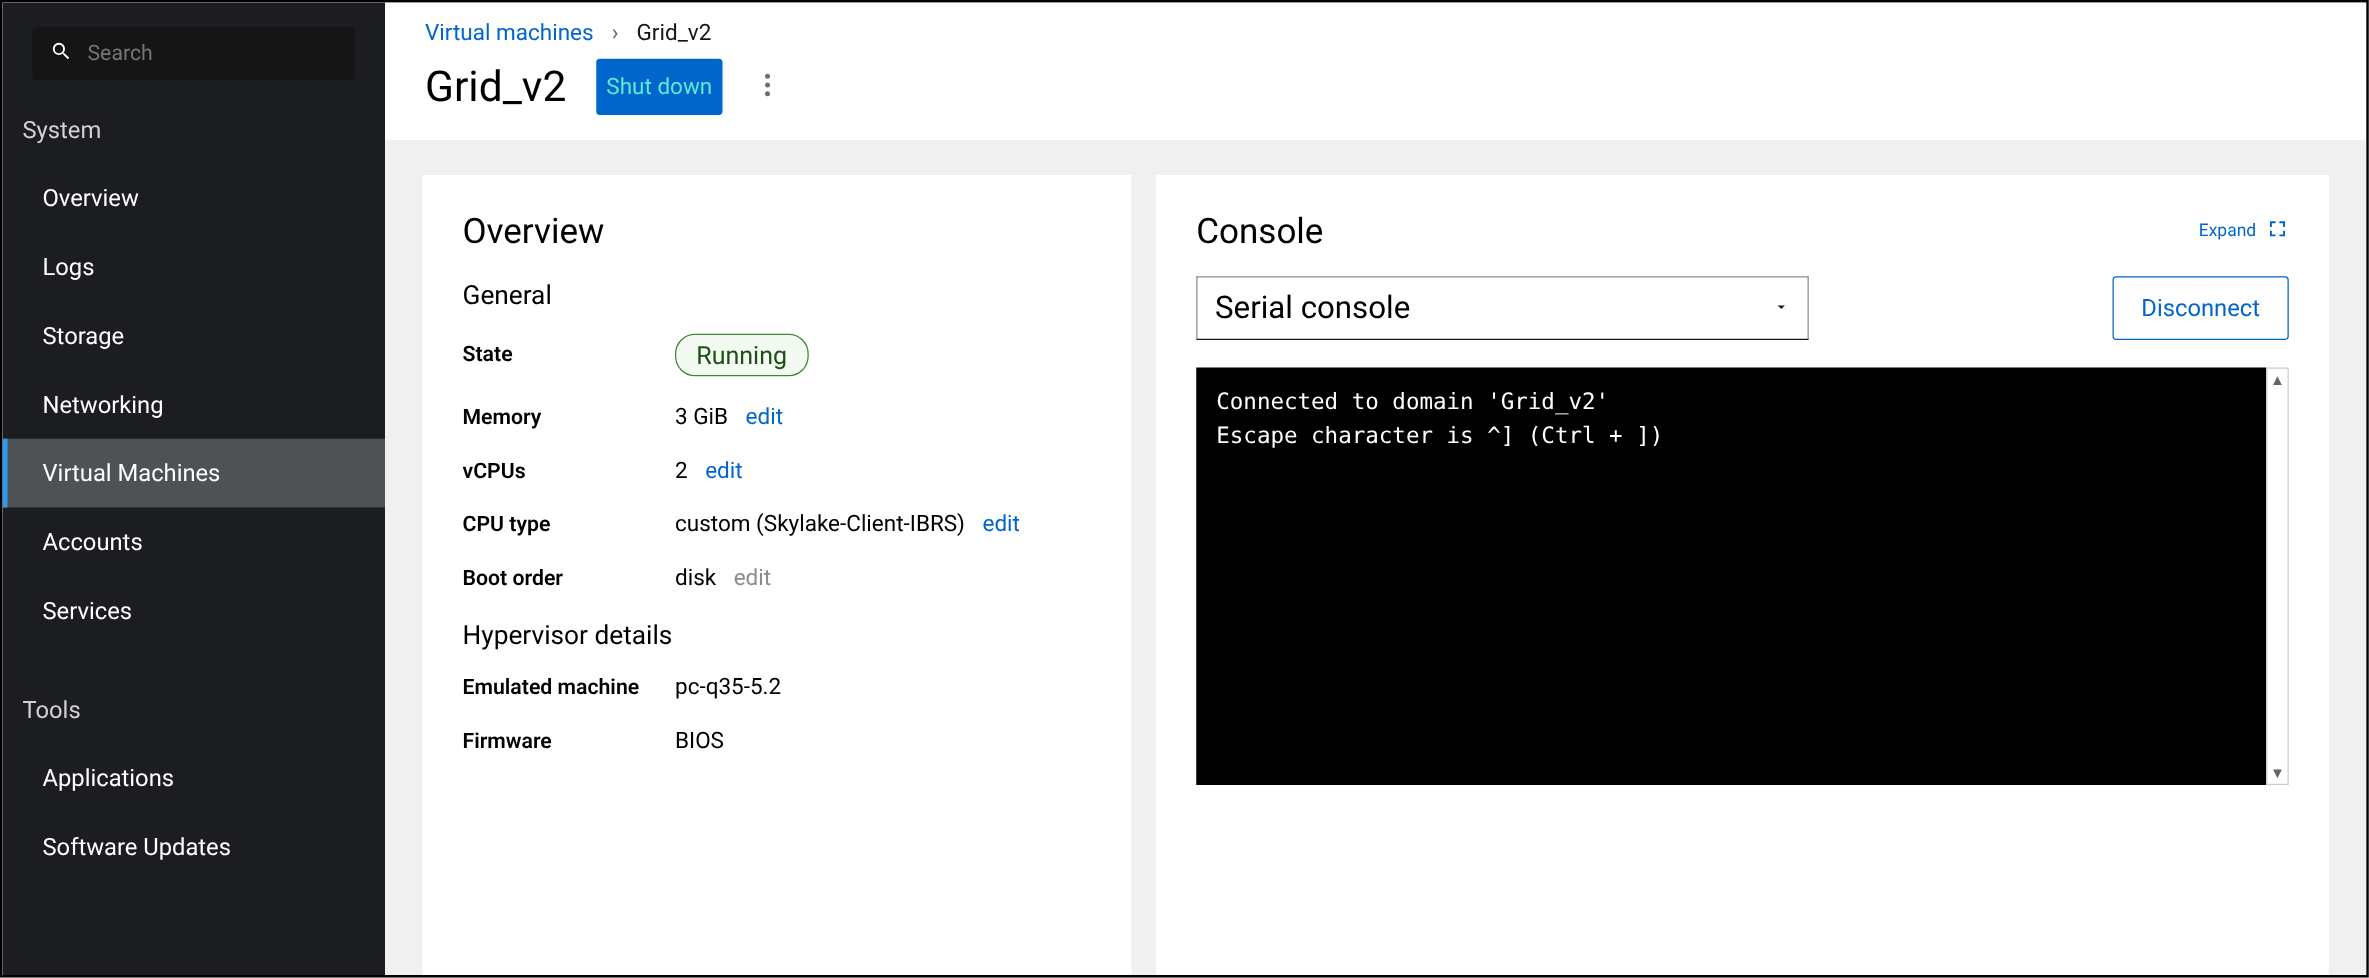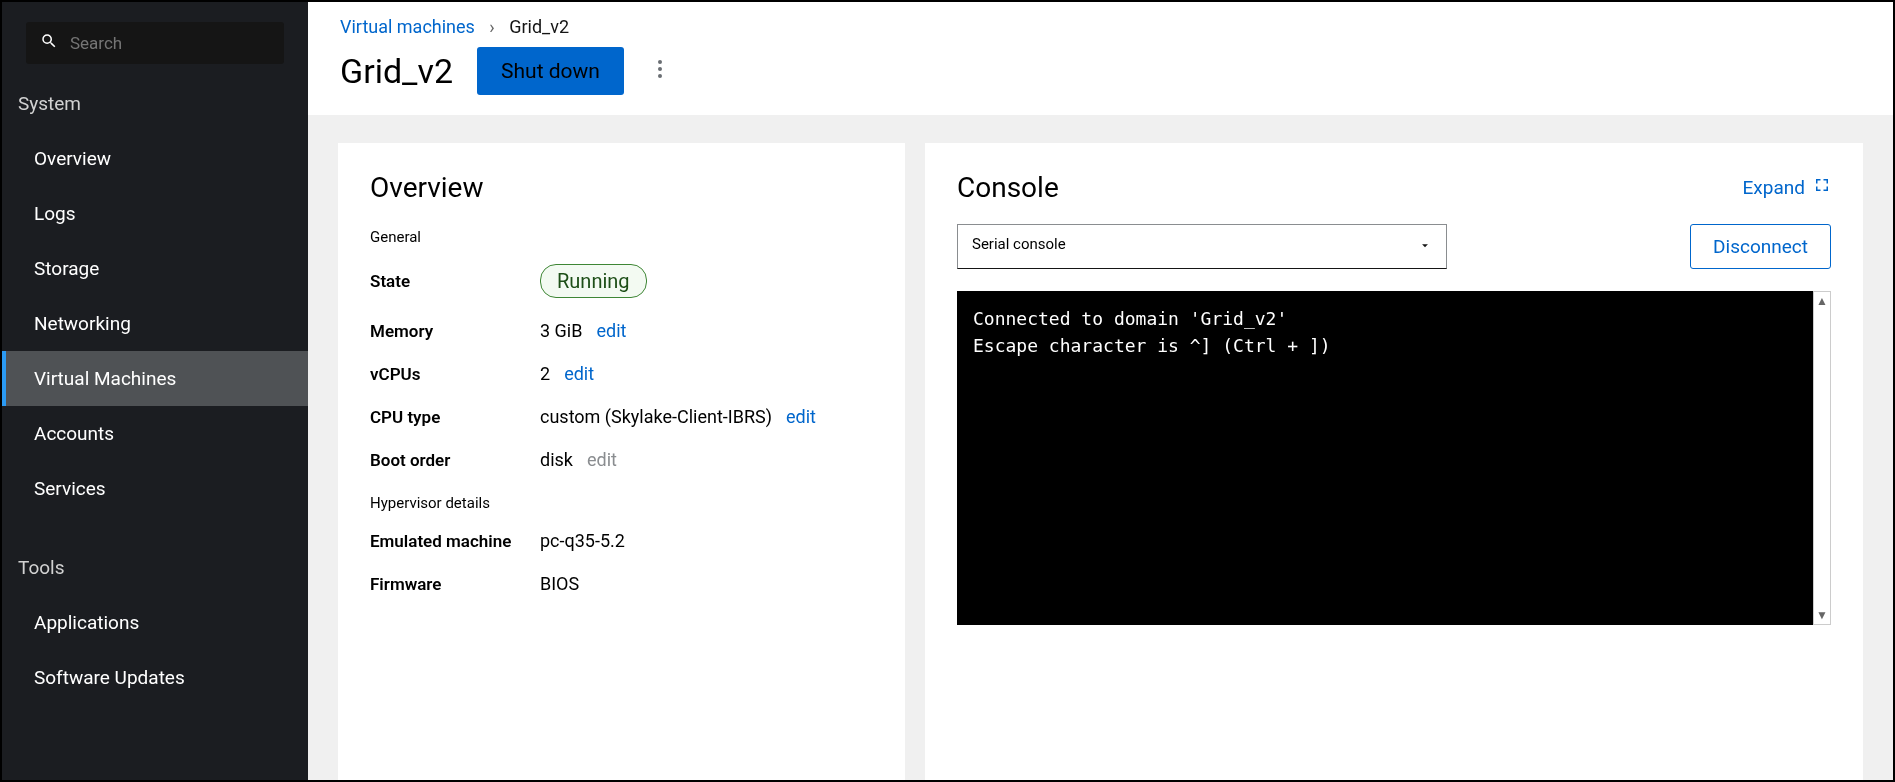--- a/index.html
+++ b/index.html
@@ -17,50 +17,50 @@
   
   
   .main { flex: 1; display: flex; flex-direction: column; background: #fff; }
   .breadcrumbs { padding: 14px 32px 6px; font-size: 18px; }
   .breadcrumbs a { color: #06c; text-decoration: none; }
   .breadcrumbs .sep { color: #666; margin: 0 10px; }
   .breadcrumbs .current { color: #151515; }
   
   .title-row { display: flex; align-items: center; padding: 4px 32px 20px; gap: 24px; }
   .page-title { font-size: 34px; font-weight: 400; }
-  .btn-primary { background: #06c; color: #000000; border: none; padding: 12px 24px; font-size: 21px; border-radius: 3px; cursor: pointer; }
+  .btn-primary { background: #06c; color: #5eead4; border: none; padding: 12px 8px; font-size: 18px; border-radius: 3px; cursor: pointer; }
   .kebab { cursor: pointer; }
   .kebab svg { width: 24px; height: 24px; }
   
   .content-grid { background: #f0f0f0; flex: 1; display: grid; grid-template-columns: 567px 1fr; gap: 20px; padding: 28px 30px 0 30px; overflow: hidden; }
   .card { background: #fff; padding: 28px 32px; }
   
   .card h2 { font-size: 28px; font-weight: 400; margin-bottom: 24px; }
-  .card h3 { font-size: 15px; font-weight: 400; margin-bottom: 18px; margin-top: 24px; }
+  .card h3 { font-size: 21px; font-weight: 400; margin-bottom: 18px; margin-top: 24px; }
   
   .kv { display: grid; grid-template-columns: 170px 1fr; align-items: center; margin-bottom: 22px; }
   .kv-label { font-size: 17px; font-weight: 600; }
   .kv-val { font-size: 18px; display: flex; align-items: center; gap: 14px; }
   
   .badge-running { border: 1px solid #3e8635; color: #1e4f18; background: #f3faf2; padding: 4px 16px; border-radius: 16px; font-size: 20px; display: inline-block; }
   a.edit { color: #06c; text-decoration: none; font-size: 18px; cursor: pointer; }
   a.edit.disabled { color: #8a8d90; }
   
   .toggle { position: relative; width: 48px; height: 28px; background: #8a8d90; border-radius: 14px; cursor: pointer; }
   .toggle-knob { position: absolute; top: 3px; left: 3px; width: 22px; height: 22px; background: #fff; border-radius: 50%; }
   .kv-note { color: #6a6e73; font-size: 18px; }
   
   .card.console { display: flex; flex-direction: column; }
   .console-head { display: flex; justify-content: space-between; align-items: center; margin-bottom: 20px; }
-  .expand-link { color: #06c; font-size: 19px; text-decoration: none; display: inline-flex; align-items: center; gap: 8px; cursor: pointer; }
+  .expand-link { color: #06c; font-size: 14px; text-decoration: none; display: inline-flex; align-items: center; gap: 8px; cursor: pointer; }
   .expand-link svg { width: 18px; height: 18px; fill: #06c; }
   
   .console-toolbar { display: flex; justify-content: space-between; margin-bottom: 22px; }
   .select-wrap { position: relative; width: 490px; border: 1px solid #8a8d90; border-bottom: 1px solid #151515; }
-  .select-wrap select { width: 100%; appearance: none; border: none; background: transparent; padding: 10px 14px; font-size: 15px; outline: none; }
+  .select-wrap select { width: 100%; appearance: none; border: none; background: transparent; padding: 10px 14px; font-size: 25px; outline: none; }
   .select-caret { position: absolute; right: 14px; top: 50%; transform: translateY(-50%); pointer-events: none; }
   .btn-outline { border: 1px solid #06c; background: #fff; color: #06c; padding: 10px 22px; font-size: 19px; border-radius: 3px; cursor: pointer; }
   
   .terminal-wrap { display: flex; }
   .terminal { flex: 1; background: #000; color: #fff; font-family: "Menlo","Consolas",monospace; font-size: 18px; line-height: 1.5; padding: 14px 16px; height: 334px; overflow: hidden; white-space: pre; }
   .term-scroll { width: 18px; background: #fff; display: flex; flex-direction: column; justify-content: space-between; align-items: center; border: 1px solid #ccc; }
   .term-scroll .arrow { font-size: 12px; color: #666; padding: 2px 0; cursor: pointer; }
 </style>
 </head>
 <body>

